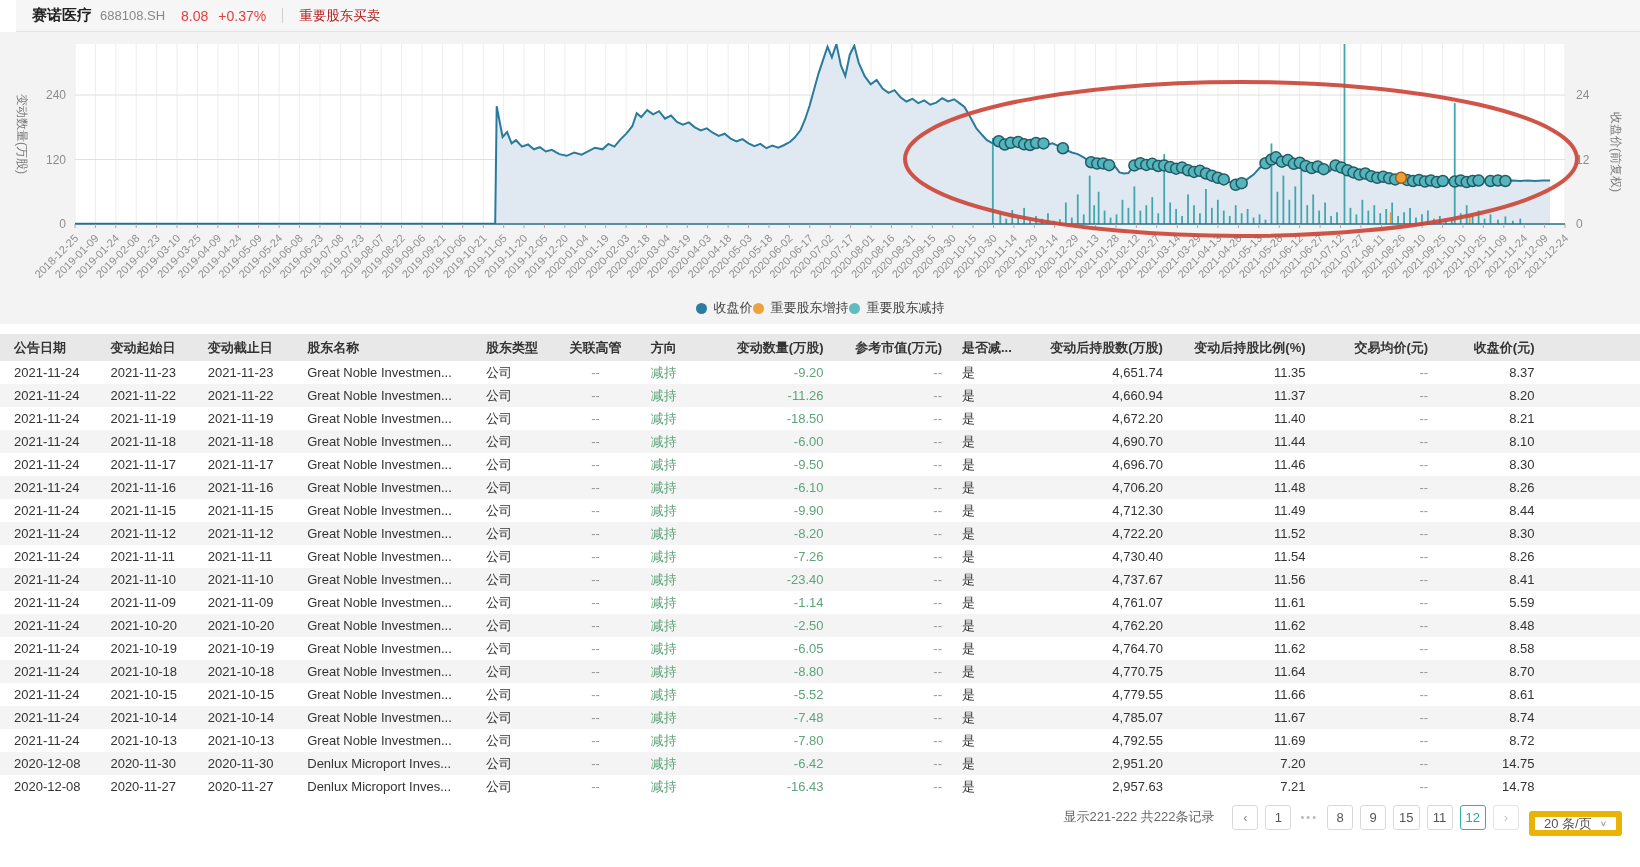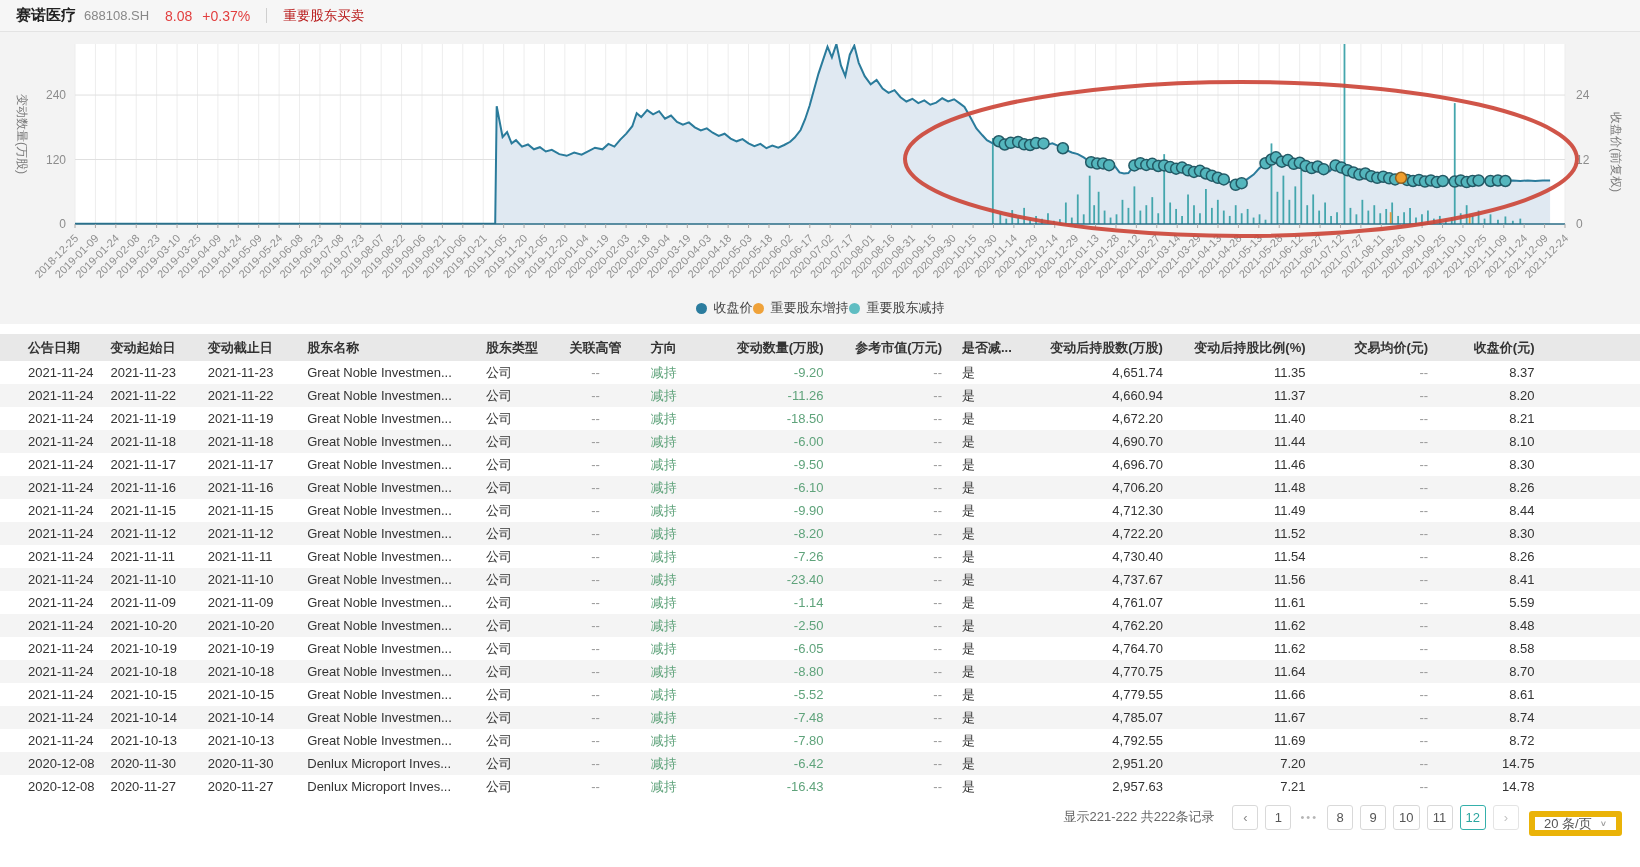--- a/index.html
+++ b/index.html
@@ -1,20 +1,20 @@
 <!DOCTYPE html>
 <html><head>
 <meta charset="utf-8">
 <style>
   * { margin:0; padding:0; box-sizing:border-box; }
   html,body { width:1640px; height:867px; background:#ffffff; overflow:hidden;
     font-family:"Liberation Sans","DejaVu Sans",sans-serif; }
 
   header.topbar { height:32px; display:flex; align-items:center; padding:0 16px;
-    background:#f6f6f6; border-bottom:1px solid #e3e3e3; }
+    background:#f6f6f6; border-bottom:1px solid #e3e3e3;margin-left:16px; }
   .stock-name { font-size:15px; font-weight:bold; color:#222; }
   .stock-code { font-size:13px; color:#888; margin-left:8px; }
   .stock-price { font-size:14px; color:#e23e3e; margin-left:16px; }
   .stock-change { font-size:14px; color:#e23e3e; margin-left:10px; }
   .hdr-divider { width:1px; height:15px; background:#cfcfcf; margin:0 16px; }
   .hdr-tab { font-size:13.5px; color:#b91c1c; cursor:pointer; }
 
   .chart-section { height:292px; background:#f3f3f3; position:relative; }
   #chart-svg { display:block; }
   .legend { height:32px; display:flex; align-items:center; justify-content:center; }
@@ -22,21 +22,21 @@
   .legend-item .dot { width:11px; height:11px; border-radius:50%; display:inline-block; }
   .legend-item em { font-style:normal; font-size:13px; color:#444; }
 
   .table-section { margin-top:10px; }
   table { width:100%; border-collapse:collapse; table-layout:fixed; }
   th { background:#e8e8e8; font-size:13px; font-weight:bold; color:#333; height:27px;
        padding:0 10px; white-space:nowrap; overflow:hidden; text-align:left; }
   td { font-size:13px; color:#333; height:23px; padding:0 10px; white-space:nowrap;
        overflow:hidden; }
   tr:nth-child(even) td { background:#f4f4f4; }
-  th:first-child, td:first-child { padding-left:28px; }
+  th:first-child, td:first-child { padding-left:14px; }
   .al-r { text-align:right; } .al-c { text-align:center; } .al-l { text-align:left; }
   .green { color:#5fa37b; }
   .muted { color:#999; }
 
   footer.pager-bar { height:38px; display:flex; align-items:center; justify-content:flex-end;
     gap:10px; padding-right:18px; background:#fff; }
   .records-summary { font-size:13px; color:#666; margin-right:8px; }
   #pager { display:flex; align-items:center; gap:7px; }
   .page-btn { min-width:26px; height:25px; display:flex; align-items:center; justify-content:center;
     border:1px solid #d9d9d9; border-radius:3px; background:#fff; font-size:13px; color:#555;
@@ -853,21 +853,21 @@
   </section>
 
   <footer class="pager-bar">
     <span class="records-summary">显示221-222 共222条记录</span>
     <div id="pager">
         <div class="page-btn nav">‹</div>
         <div class="page-btn">1</div>
         <div class="page-dots">•••</div>
         <div class="page-btn">8</div>
         <div class="page-btn">9</div>
-        <div class="page-btn">10</div>
+        <div class="page-btn">15</div>
         <div class="page-btn">11</div>
         <div class="page-btn active">12</div>
         <div class="page-btn nav disabled">›</div>
       </div>
     <div class="size-select">
       <span>20 条/页</span>
       <i class="chev">∨</i>
     </div>
   </footer>
 

